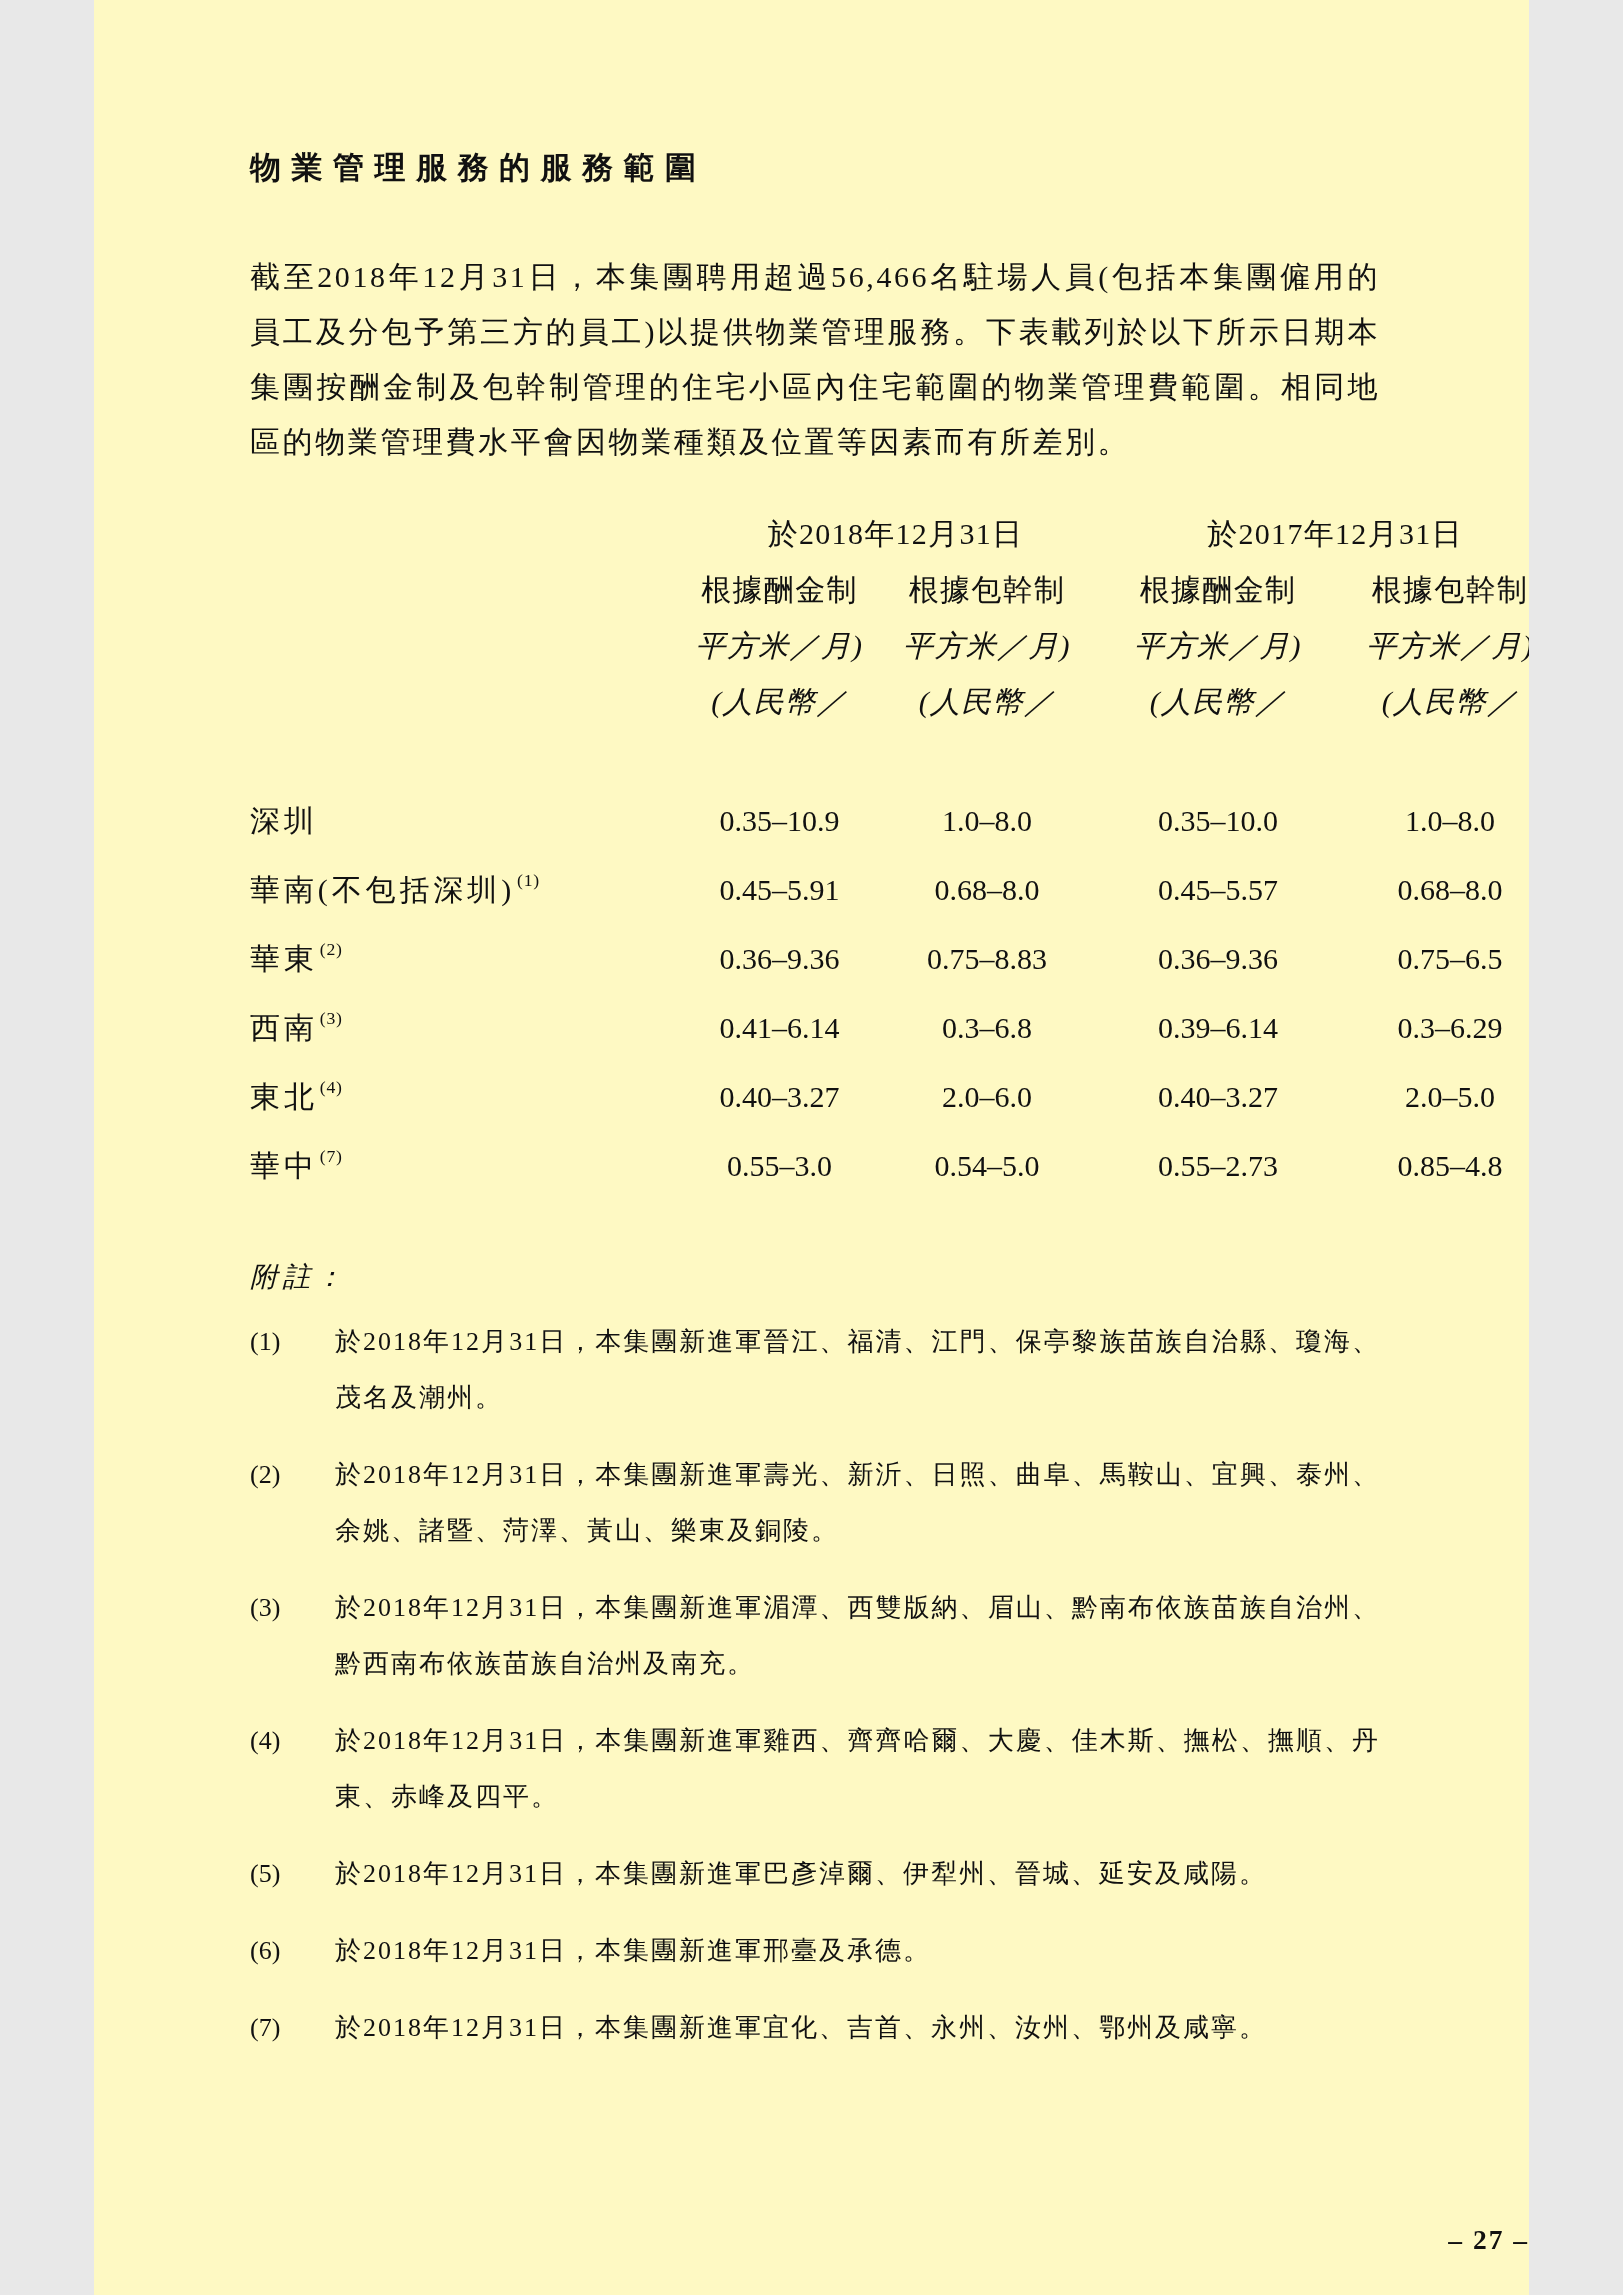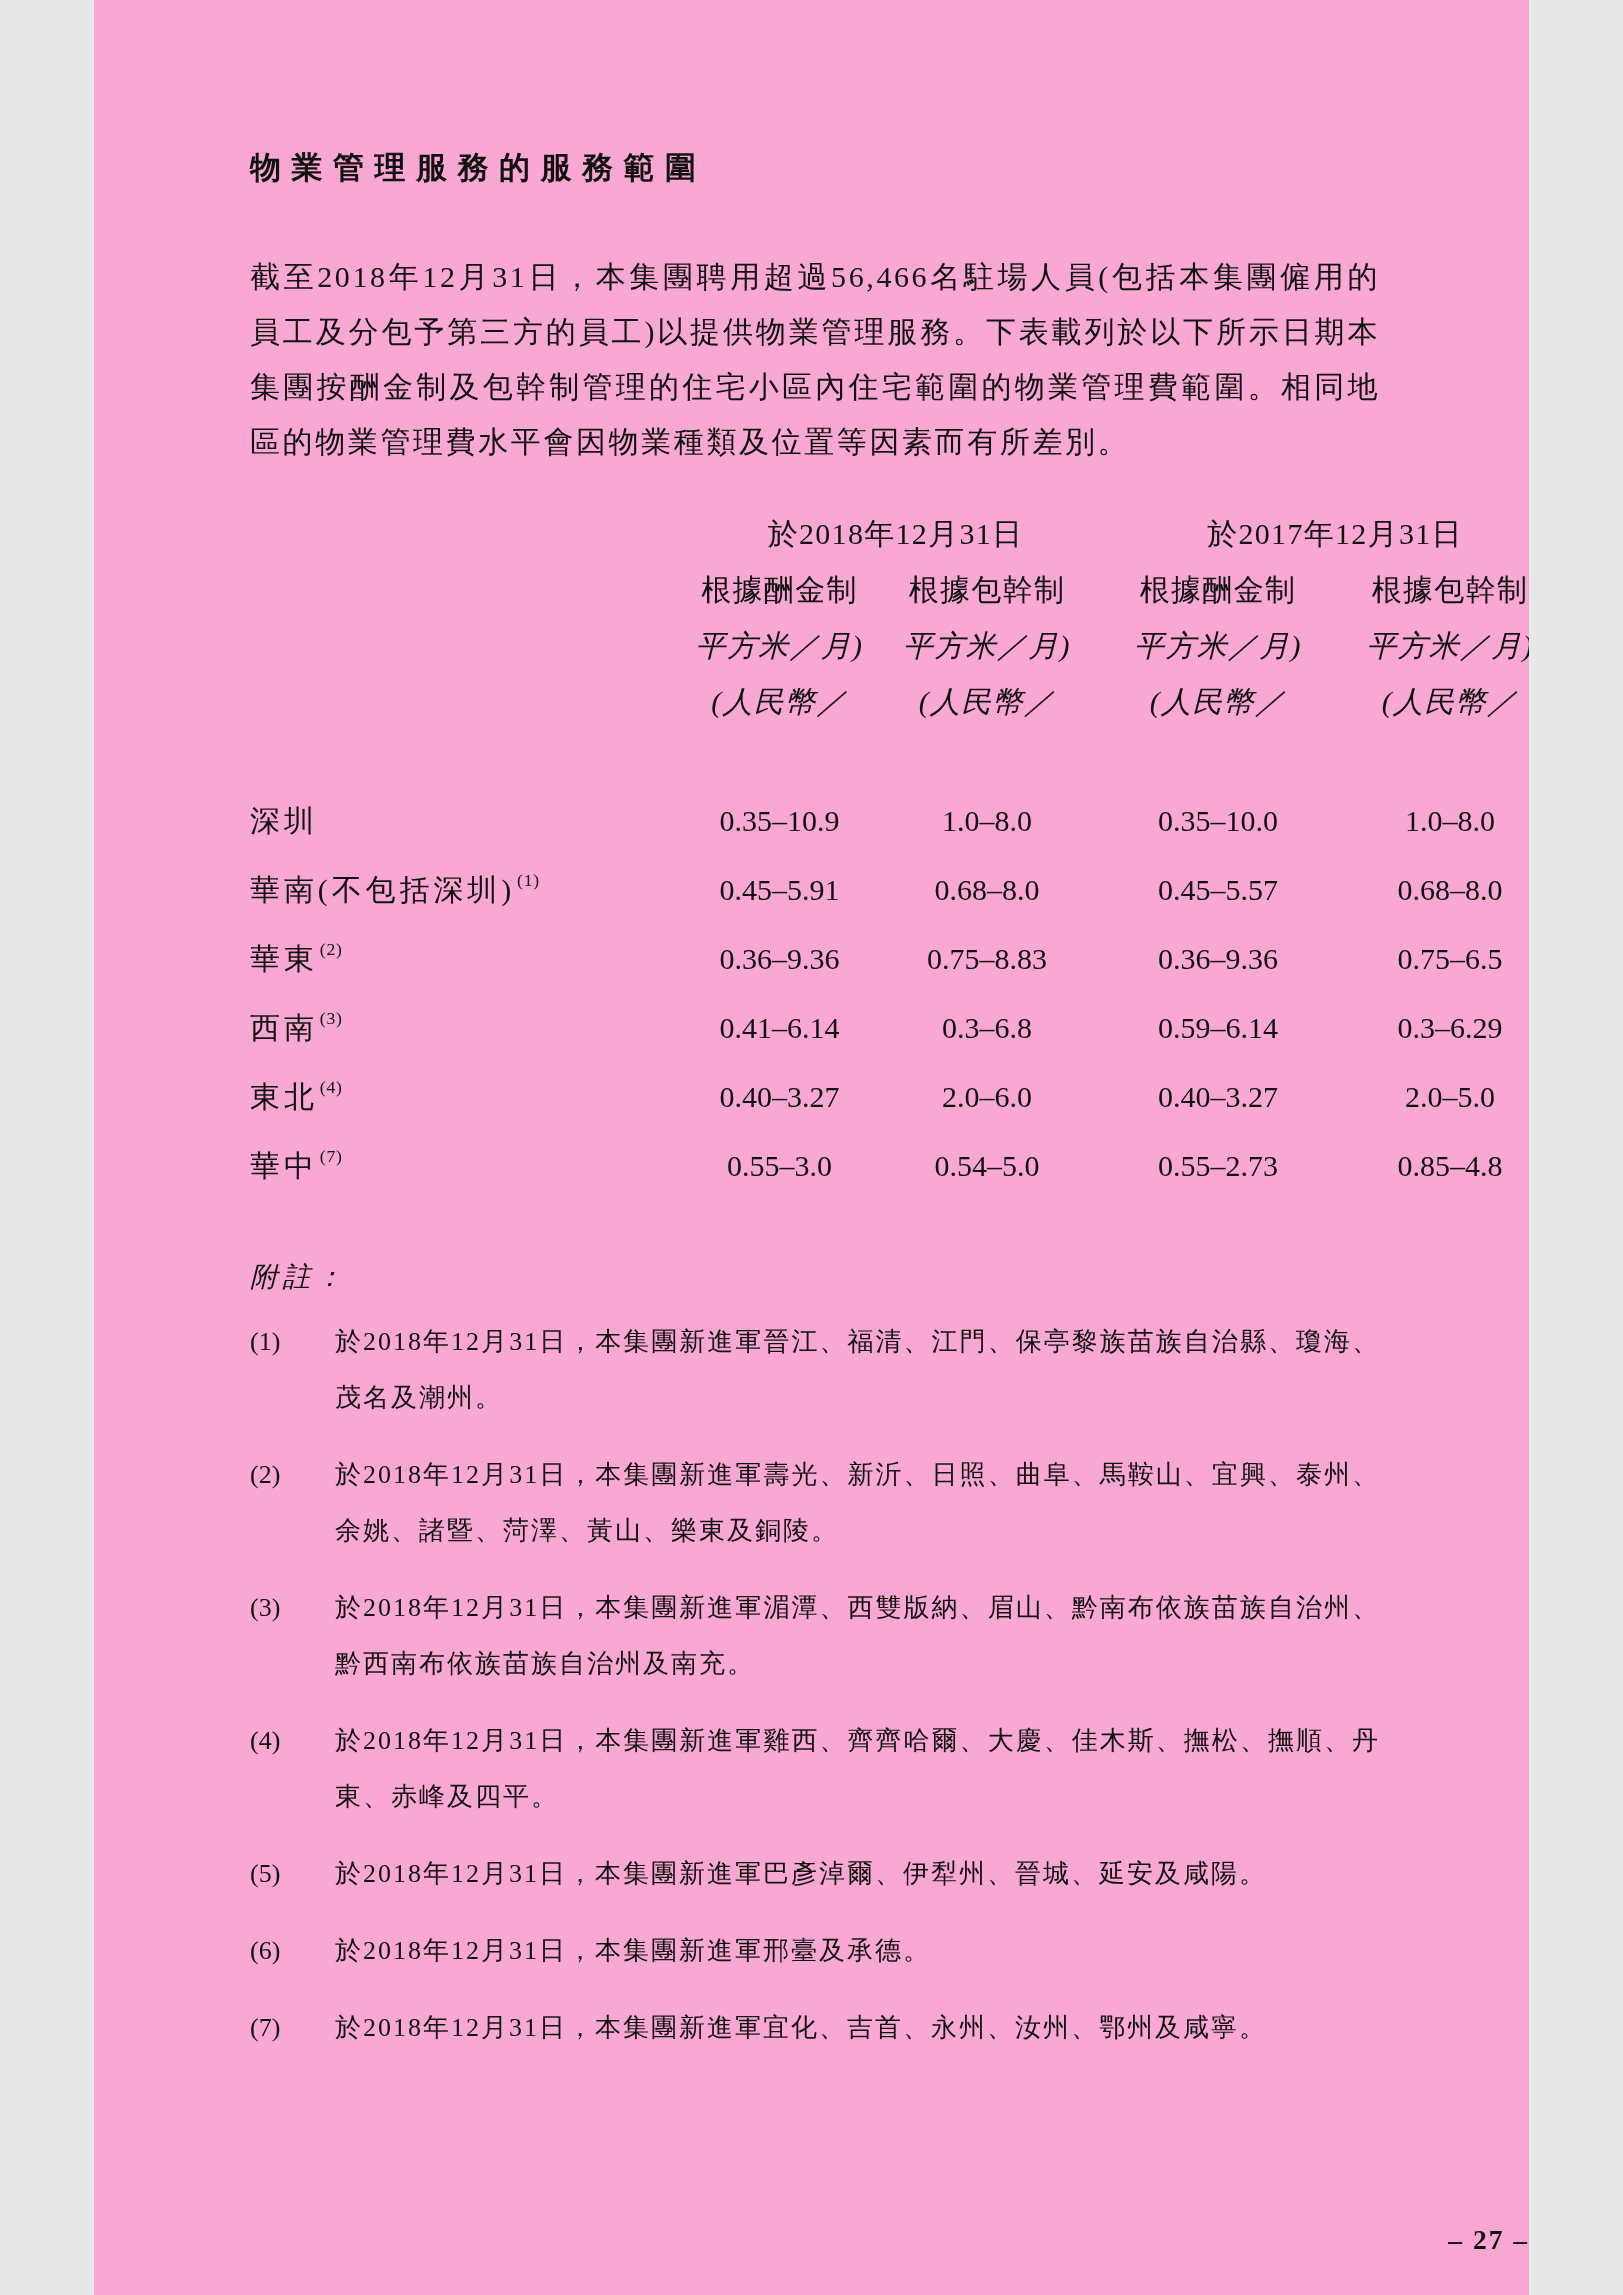--- a/index.html
+++ b/index.html
@@ -1,18 +1,18 @@
 <!DOCTYPE html>
 <html lang="zh-Hant" style="font-size:10.5px"><head>
 <meta charset="utf-8">
 <style>
   html,body{margin:0;padding:0;background:#e8e8e8;}
   .page{
     width:1435px;height:2295px;
-    background:#f9a8d4;color:#111;
+    background:#fef9c3;color:#111;
     font-family:"Liberation Serif","DejaVu Serif",serif;
     position:relative;box-sizing:border-box;
     padding:149px 149px 0 156px;
     margin:0 auto;overflow:hidden;
   }
   .title{
     font-size:31px;font-weight:700;letter-spacing:10.5px;
     margin:0;line-height:37px;
   }
   .intro{
@@ -122,21 +122,21 @@
         <td class="region"><span>華東</span><sup class="noteref">(2)</sup></td>
         <td class="v b">0.36–9.36</td>
         <td class="v b">0.75–8.83</td>
         <td class="v">0.36–9.36</td>
         <td class="v">0.75–6.5</td>
       </tr>
       <tr>
         <td class="region"><span>西南</span><sup class="noteref">(3)</sup></td>
         <td class="v b">0.41–6.14</td>
         <td class="v b">0.3–6.8</td>
-        <td class="v">0.59–6.14</td>
+        <td class="v">0.39–6.14</td>
         <td class="v">0.3–6.29</td>
       </tr>
       <tr>
         <td class="region"><span>東北</span><sup class="noteref">(4)</sup></td>
         <td class="v b">0.40–3.27</td>
         <td class="v b">2.0–6.0</td>
         <td class="v">0.40–3.27</td>
         <td class="v">2.0–5.0</td>
       </tr>
       <tr>

